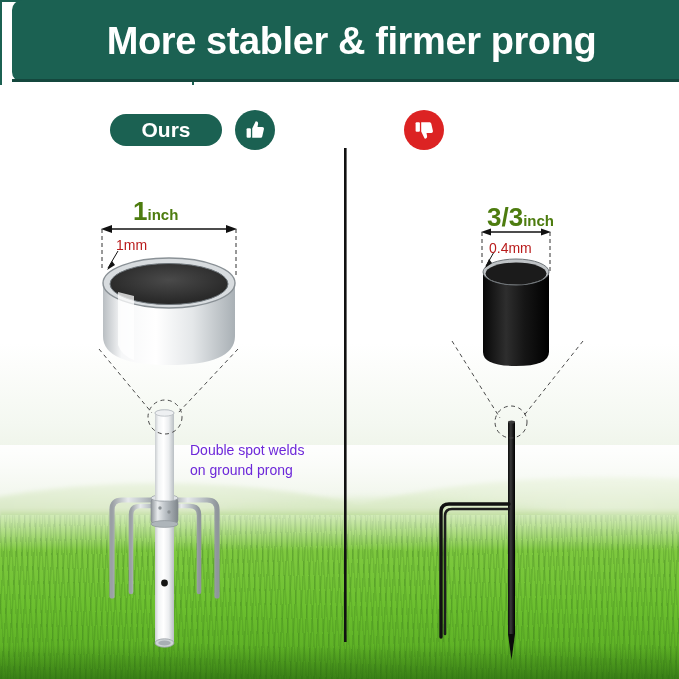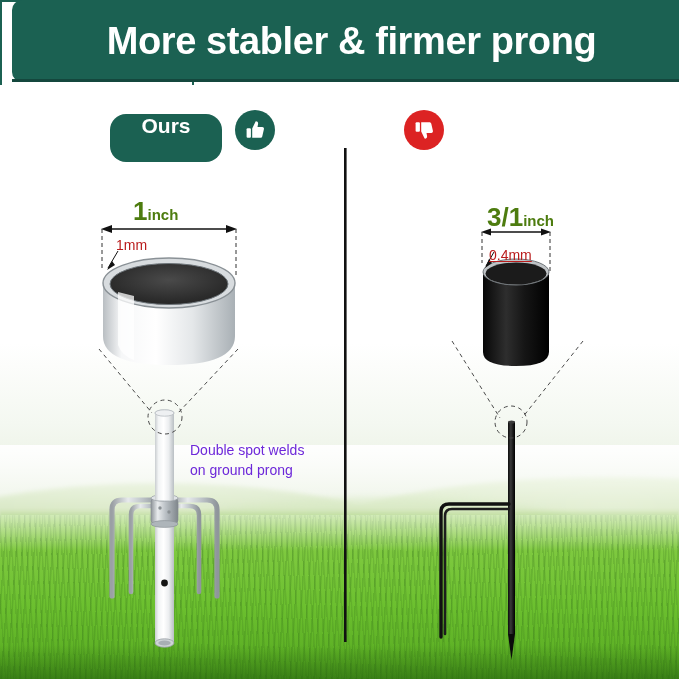--- a/index.html
+++ b/index.html
@@ -90,22 +90,22 @@
     filter:blur(1px);
   }
   .grass-dark{
     position:absolute;left:0;top:560px;width:679px;height:34px;
     background:linear-gradient(180deg,rgba(40,110,20,0) 0%,rgba(35,95,15,.55) 100%);
   }
 
   
   .badge-row{position:absolute;left:0;top:110px;width:679px;height:44px;}
   .pill{
-    position:absolute;height:48px;border-radius:16px;
-    display:flex;align-items:flex-start;justify-content:center;
+    position:absolute;height:32px;border-radius:16px;
+    display:flex;align-items:center;justify-content:center;
     color:#fff;font-weight:bold;font-size:21px;
     box-sizing:border-box;padding:0 6px;
   }
   #pill-ours{left:110px;top:4px;width:112px;background:#1b6152;}
   #pill-others{left:457px;top:4px;width:126px;background:#3a3a3a;}
   .badge-circle{
     position:absolute;width:40px;height:40px;border-radius:50%;
     display:flex;align-items:center;justify-content:center;
   }
   #thumb-up-circle{left:235px;top:0px;background:#1b6152;}
@@ -293,23 +293,23 @@
 
   <div id="mag-ours" style="background:transparent;"></div>
   <div id="mag-others" style="background:transparent;"></div>
 
   <div class="dim-main" style="left:133px;top:196px;">
     <span class="big">1</span><span class="small">inch</span>
   </div>
   <div class="dim-thin" style="left:116px;top:237px;">1mm</div>
 
   <div class="dim-main" style="left:487px;top:202px;">
-    <span class="big">3/1</span><span class="small">inch</span>
-  </div>
-  <div class="dim-thin" style="left:489px;top:247px;text-decoration:underline;">0.4mm</div>
+    <span class="big">3/3</span><span class="small">inch</span>
+  </div>
+  <div class="dim-thin" style="left:489px;top:240px;">0.4mm</div>
 
   <div class="badge-row">
     <div class="pill" id="pill-ours">
       <span>Ours</span>
     </div>
     <div class="badge-circle" id="thumb-up-circle">
       <svg class="thumb-svg" width="24" height="24" viewBox="0 0 24 24" aria-hidden="true">
         <path d="M9.2 10.4 L12.6 3.4 C13.9 3.1 15.3 4.2 15.1 5.7 L14.5 9.1 L19.3 9.1 C20.5 9.1 21.2 10.2 20.9 11.3 L19.3 18.2 C19.1 19.2 18.3 19.8 17.4 19.8 L9.2 19.8 Z" fill="#ffffff"></path>
         <rect x="3.6" y="10.2" width="4.3" height="9.6" rx="1.1" fill="#ffffff"></rect>
       </svg>

